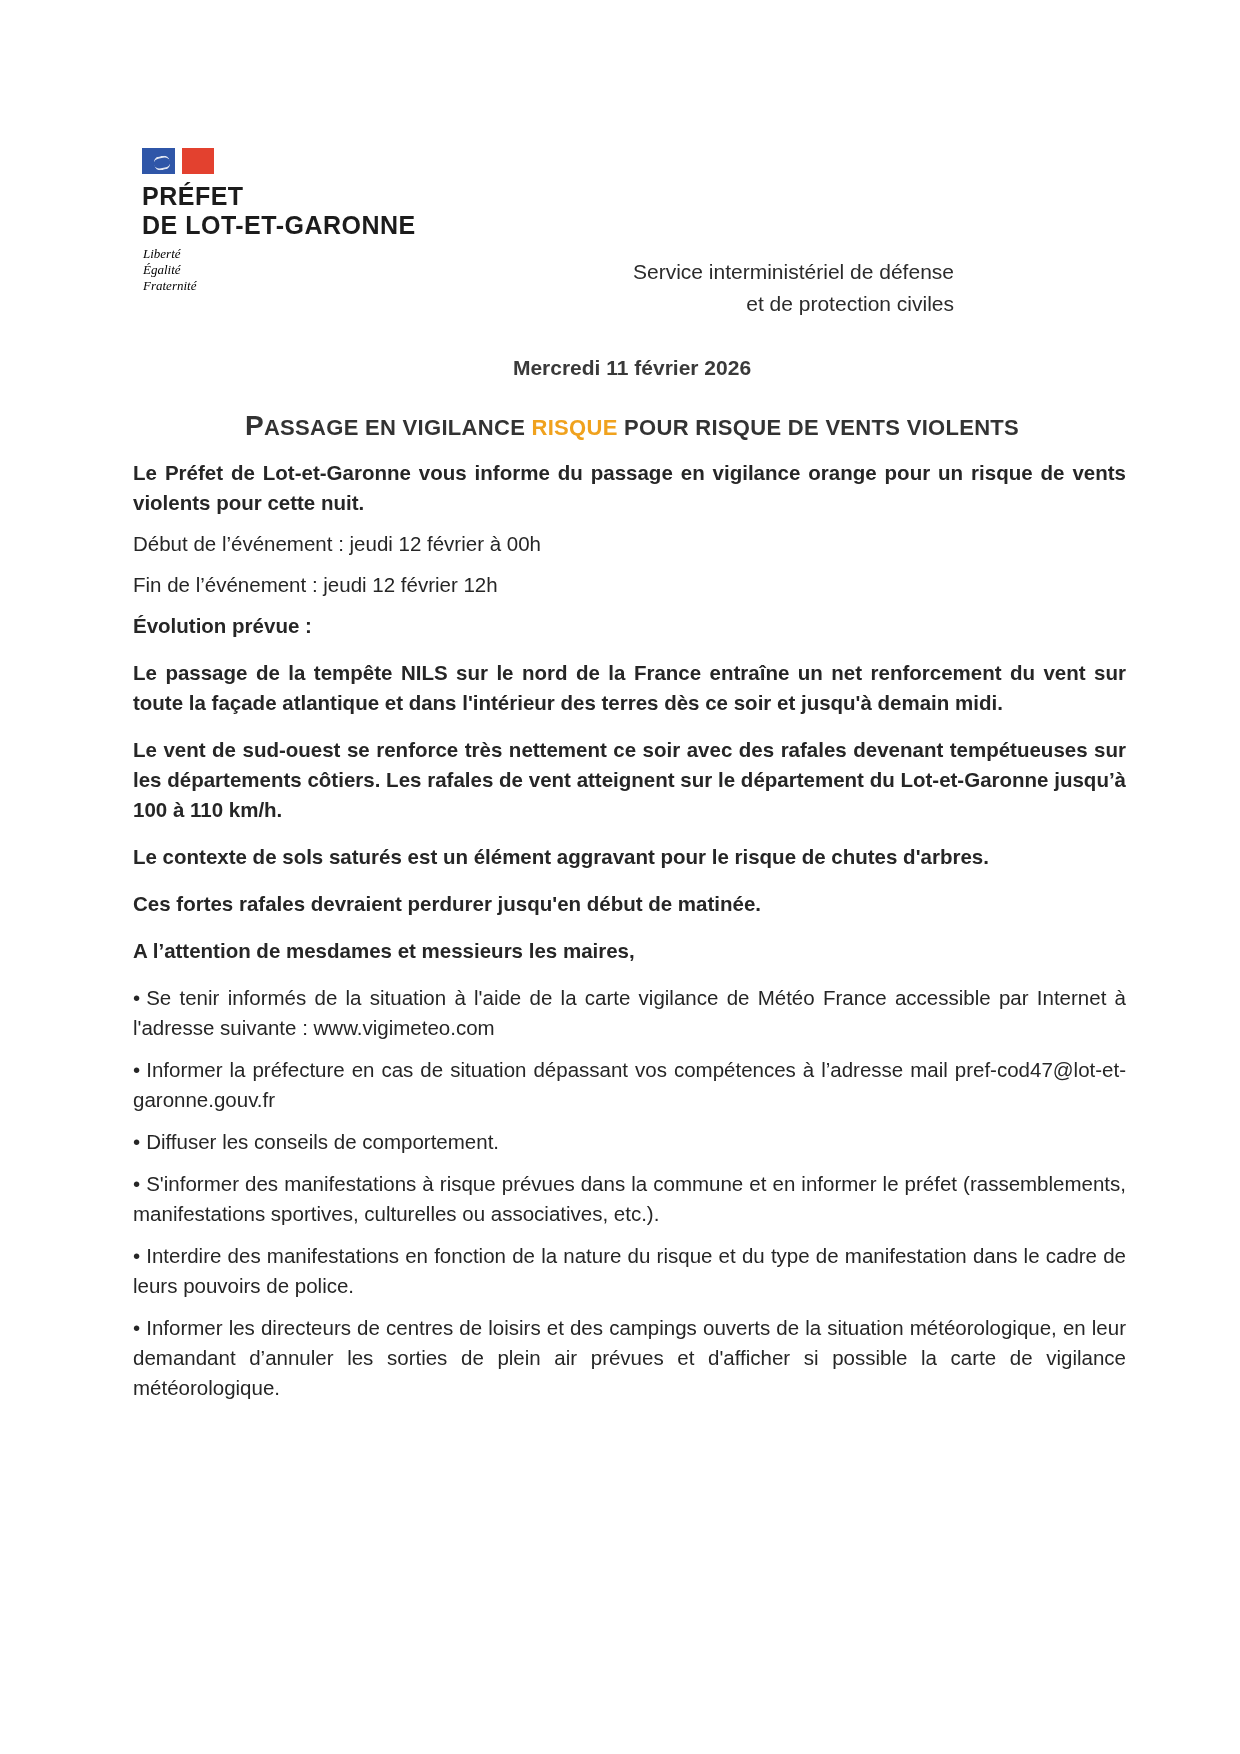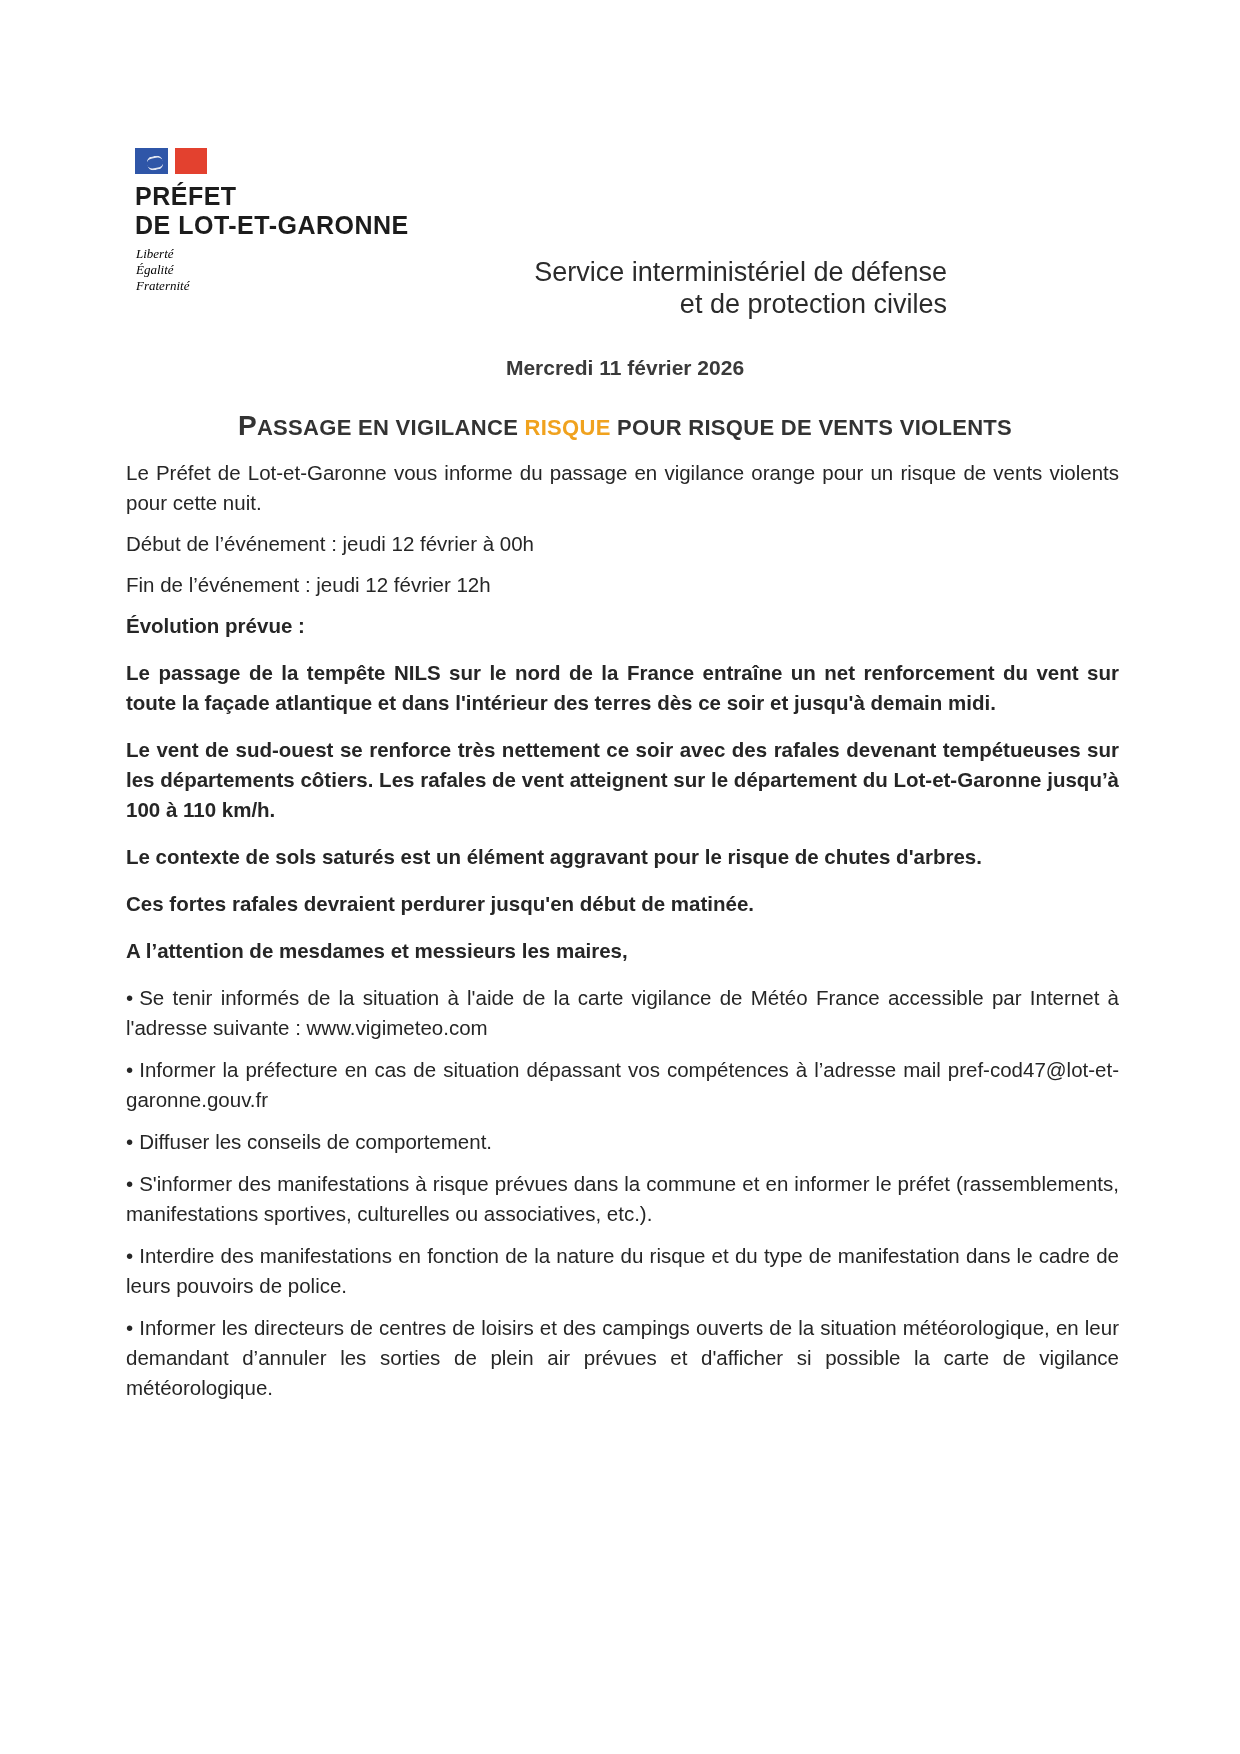--- a/index.html
+++ b/index.html
@@ -1,44 +1,44 @@
 <!DOCTYPE html>
 <html><head>
 <meta charset="utf-8">
 <style>
   html, body { margin: 0; padding: 0; background: #ffffff; }
   body { width: 1240px; height: 1754px; position: relative; overflow: hidden;
          font-family: "Liberation Sans", sans-serif; color: #2b2b2b; }
-  .page { position: absolute; left: 5px; top: 0; width: 1068px; height: 1754px; }
+  .page { position: absolute; left: 12px; top: 0; width: 1068px; height: 1754px; }
 
   
   .marianne { position: absolute; left: 130px; top: 148px; width: 74px; height: 28px; }
   .flag-blue { position: absolute; left: 0; top: 0; width: 33px; height: 26px; background: #2f56a8; }
   .flag-red { position: absolute; left: 40px; top: 0; width: 32px; height: 26px; background: #e3412f; }
   .flag-blue .m { position: absolute; left: 12px; top: 8px; width: 16px; height: 10px;
                   border-top: 2px solid #fff; border-bottom: 2px solid #fff; border-radius: 6px; transform: rotate(-10deg); opacity: .85; }
   .prefet { position: absolute; left: 130px; top: 182px; font-weight: bold; font-size: 25px;
             line-height: 29px; color: #1c1c1c; letter-spacing: 0.5px; }
   .devise { position: absolute; left: 131px; top: 246px; font-family: "Liberation Serif", serif;
             font-style: italic; font-size: 13px; line-height: 16px; color: #000000; }
 
-  .service { position: absolute; right: 126px; top: 256px; text-align: right; font-size: 27px;
+  .service { position: absolute; right: 126px; top: 256px; text-align: right; font-size: 21px;
              line-height: 32px; color: #2b2b2b; }
 
   .date { position: absolute; left: 0; width: 1240px; top: 356px; text-align: center;
           font-weight: bold; font-size: 21px; color: #3a3a3a; }
   .title { position: absolute; left: 0; width: 1240px; top: 410px; text-align: center;
            font-size: 22px; font-weight: bold; color: #333; letter-spacing: 0.3px; }
   .title .cap { font-size: 28px; }
   .title .orange { color: #f0a21e; }
 
   .body { position: absolute; left: 121px; top: 458px; width: 993px; font-size: 20.5px;
           line-height: 30px; color: #262626; }
   .body p { margin: 0; text-align: justify; }
-  .p-intro { margin-bottom: 11px !important; }
+  .p-intro { margin-bottom: 11px !important; font-weight: bold; }
   .p-line { margin-bottom: 11px !important; }
   .p-gap { margin-bottom: 17px !important; font-weight: bold; }
   .bullet { margin-bottom: 12px !important; }
   .dot { display: inline-block; margin-right: 6px; }
 </style>
 </head>
 <body>
 
 <div class="page">
 

